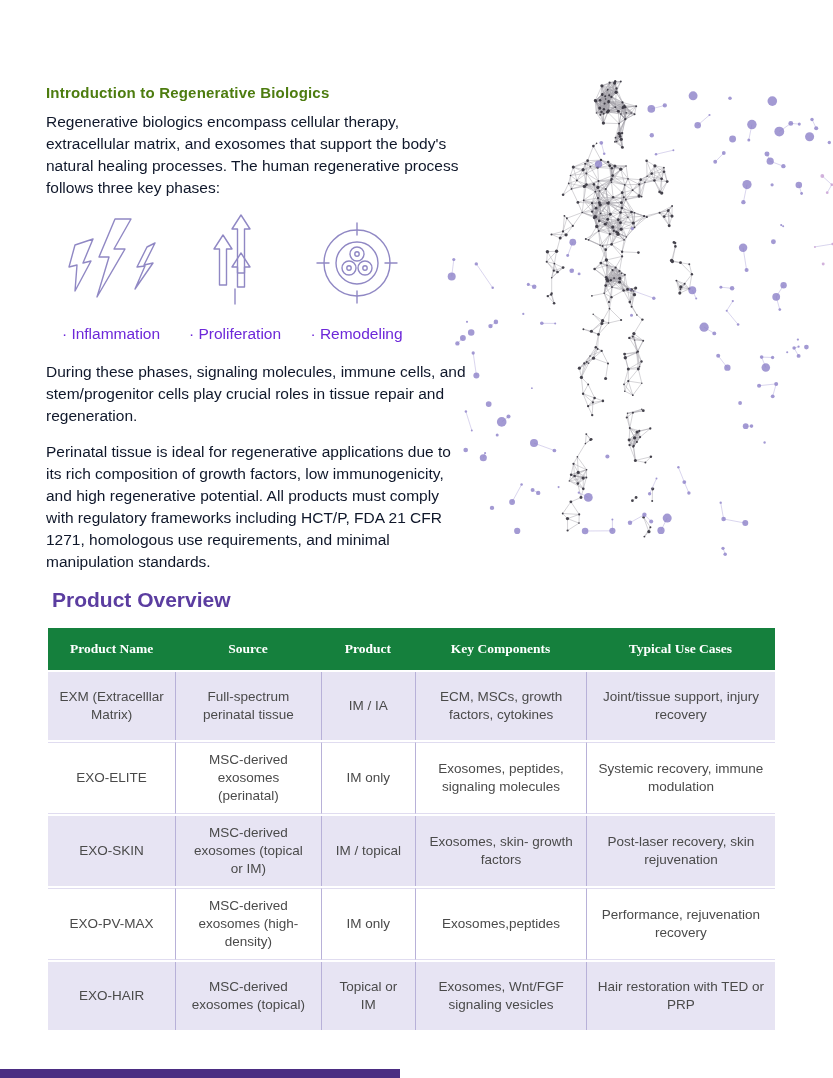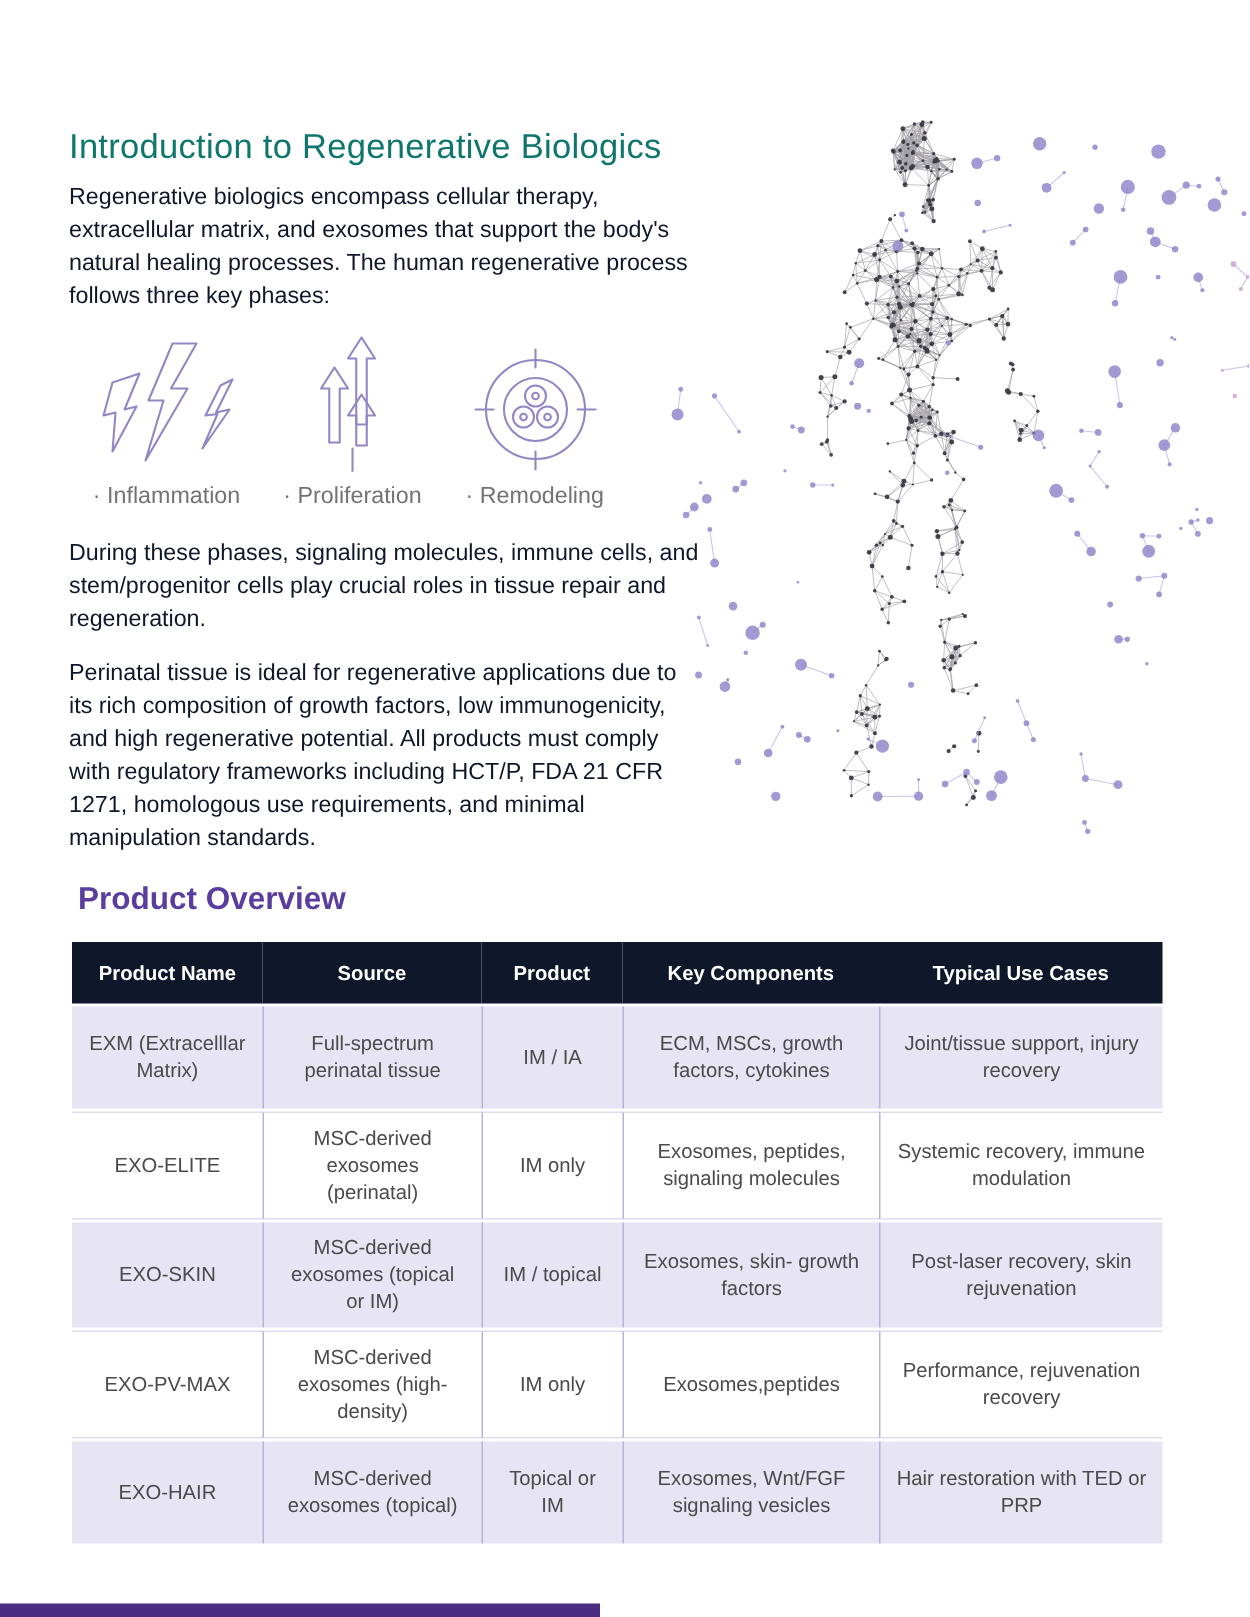--- a/index.html
+++ b/index.html
@@ -3,40 +3,40 @@
 <meta charset="utf-8">
 <style>
   * { margin:0; padding:0; box-sizing:border-box; }
   html,body { background:#ffffff; }
   body {
     width:833px; height:1078px; position:relative; overflow:hidden;
     font-family:"Liberation Sans", sans-serif; color:#4d4d4d;
   }
   .content { position:absolute; left:46px; top:84px; width:420px; }
   .page-title {
-    font-size:23px; font-weight:400; color:#0f766e; letter-spacing:.2px;
+    font-size:15px; font-weight:700; color:#4d7c0f; letter-spacing:.2px;
     margin-bottom:10px;
   }
   .body-p { font-size:15.5px; line-height:22px; color:#0f172a; margin-bottom:14px; }
   .phases { display:flex; align-items:flex-end; margin:6px 0 2px; width:410px; }
   .phase { display:flex; flex-direction:column; align-items:center; }
   .phase-1 { width:130px; }
   .phase-2 { width:118px; }
   .phase-3 { width:125px; }
-  .phase-label { font-size:15.5px; color:#737373; margin-top:7px; white-space:nowrap; }
+  .phase-label { font-size:15.5px; color:#6d28d9; margin-top:20px; white-space:nowrap; }
   .phase-icon svg { display:block; }
   .icon-stroke { fill:none; stroke:#9088c4; stroke-width:1.4; stroke-linejoin:round; stroke-linecap:round; }
   .after-phases { margin-top:18px; }
 
   .overview { position:absolute; left:48px; top:588px; width:727px; }
   .section-title { font-size:21px; font-weight:700; color:#5b3da0; margin:0 0 14px 4px; }
   table.products { width:727px; border-collapse:separate; border-spacing:0 2px; table-layout:fixed; }
   table.products th {
-    background:#0f172a; color:#ffffff; font-size:13.5px; font-weight:700;
-    padding:13px 4px; text-align:center;
+    background:#15803d; color:#ffffff; font-size:13.5px; font-weight:700;
+    padding:13px 4px; text-align:center;font-family:Liberation Serif, serif;
   }
   table.products td {
     font-size:13.5px; line-height:18px; color:#4a4a4a; text-align:center;
     padding:8px 10px; vertical-align:middle; height:68px;
   }
   table.products td + td { border-left:1px solid #b8b1d8; }
   tr.row-alt td { background:#e7e4f3; }
   tr.row-white td { background:#ffffff; border-top:1px solid #e0dcf0; border-bottom:1px solid #e0dcf0; }
   .col-name { width:17.5%; } .col-source { width:20%; } .col-delivery { width:13%; }
   .col-components { width:23.5%; } .col-use { width:26%; }

